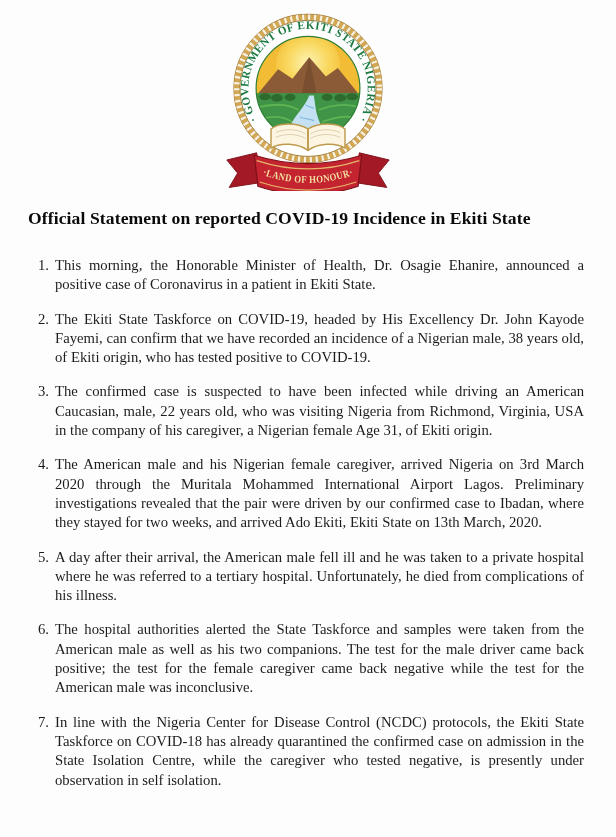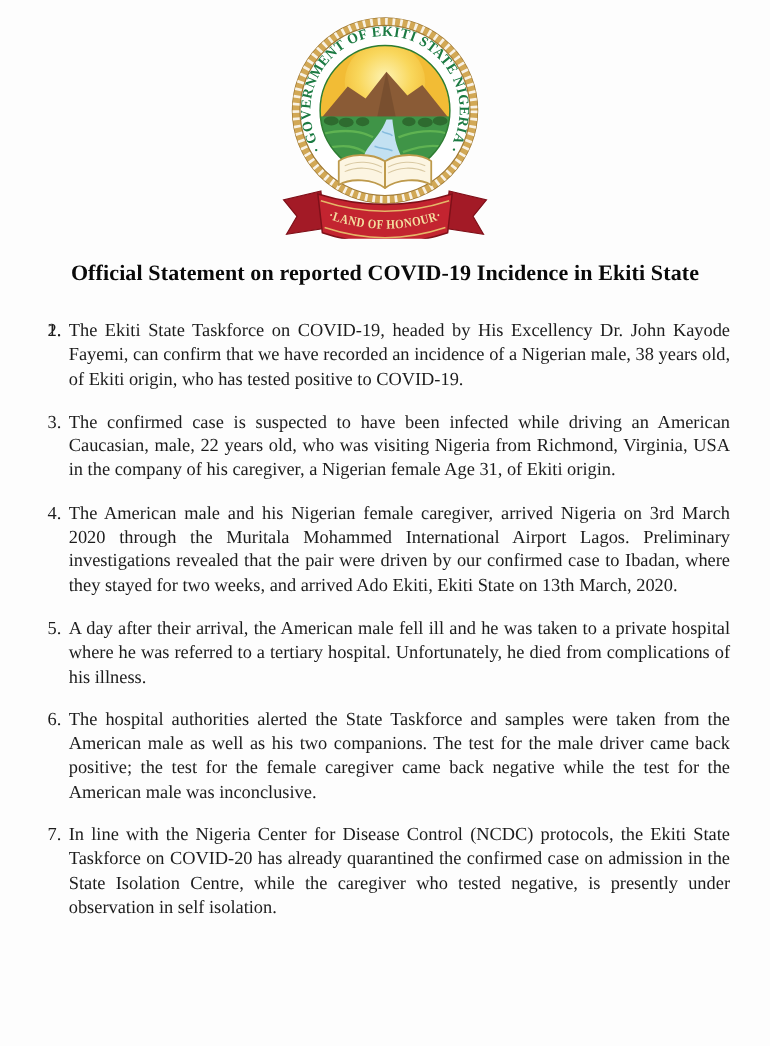--- a/index.html
+++ b/index.html
@@ -17,21 +17,21 @@
   .logo-wrap {
     display: flex;
     justify-content: center;
     padding-top: 12px;
   }
   .doc-title {
     font-family: "Liberation Serif", serif;
     font-size: 17.6px;
     font-weight: bold;
     color: #0a0a0a;
-    text-align: center;
+    text-align: left;
     margin: 17px 28px 0 28px;
     letter-spacing: 0.1px;
   }
   ol.paragraphs {
     list-style: none;
     margin: 27px 32px 0 38px;
     padding: 0;
     font-size: 14.7px;
     line-height: 19.3px;
     text-align: justify;
@@ -144,20 +144,21 @@
         </text>
       </g>
     </svg>
   </div>
 
   <h1 class="doc-title">Official Statement on reported COVID-19 Incidence in Ekiti State</h1>
 
   <ol class="paragraphs">
     <li>
       <span class="num">1.</span>
+      <span>This morning, the Honorable Minister of Health, Dr. Osagie Ehanire, announced a positive case of Coronavirus in a patient in Ekiti State.</span>
     </li>
     <li>
       <span class="num">2.</span>
       <span>The Ekiti State Taskforce on COVID-19, headed by His Excellency Dr. John Kayode Fayemi, can confirm that we have recorded an incidence of a Nigerian male, 38 years old, of Ekiti origin, who has tested positive to COVID-19.</span>
     </li>
     <li>
       <span class="num">3.</span>
       <span>The confirmed case is suspected to have been infected while driving an American Caucasian, male, 22 years old, who was visiting Nigeria from Richmond, Virginia, USA in the company of his caregiver, a Nigerian female Age 31, of Ekiti origin.</span>
     </li>
     <li>
@@ -167,17 +168,17 @@
     <li>
       <span class="num">5.</span>
       <span>A day after their arrival, the American male fell ill and he was taken to a private hospital where he was referred to a tertiary hospital. Unfortunately, he died from complications of his illness.</span>
     </li>
     <li>
       <span class="num">6.</span>
       <span>The hospital authorities alerted the State Taskforce and samples were taken from the American male as well as his two companions. The test for the male driver came back positive; the test for the female caregiver came back negative while the test for the American male was inconclusive.</span>
     </li>
     <li>
       <span class="num">7.</span>
-      <span>In line with the Nigeria Center for Disease Control (NCDC) protocols, the Ekiti State Taskforce on COVID-20 has already quarantined the confirmed case on admission in the State Isolation Centre, while the caregiver who tested negative, is presently under observation in self isolation.</span>
+      <span>In line with the Nigeria Center for Disease Control (NCDC) protocols, the Ekiti State Taskforce on COVID-18 has already quarantined the confirmed case on admission in the State Isolation Centre, while the caregiver who tested negative, is presently under observation in self isolation.</span>
     </li>
   </ol>
 
 </div>
 
 </body></html>

